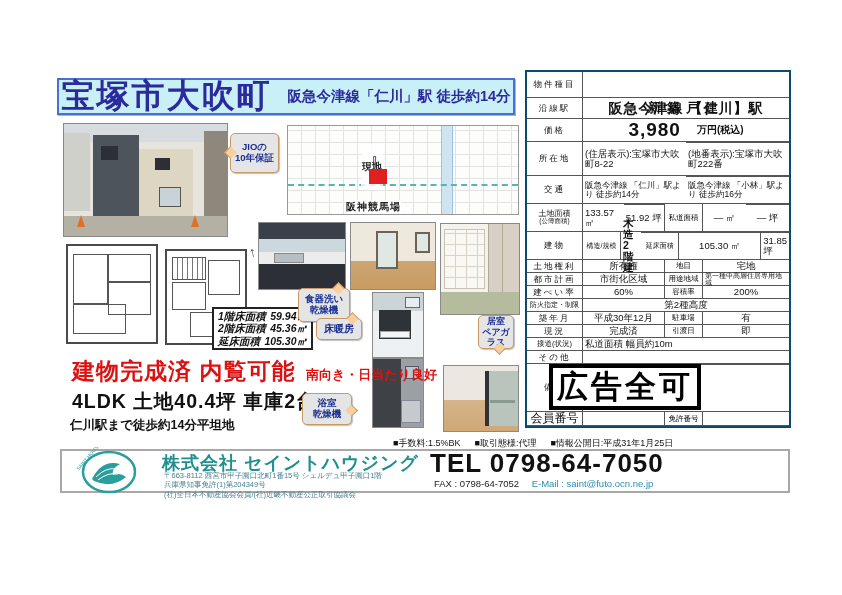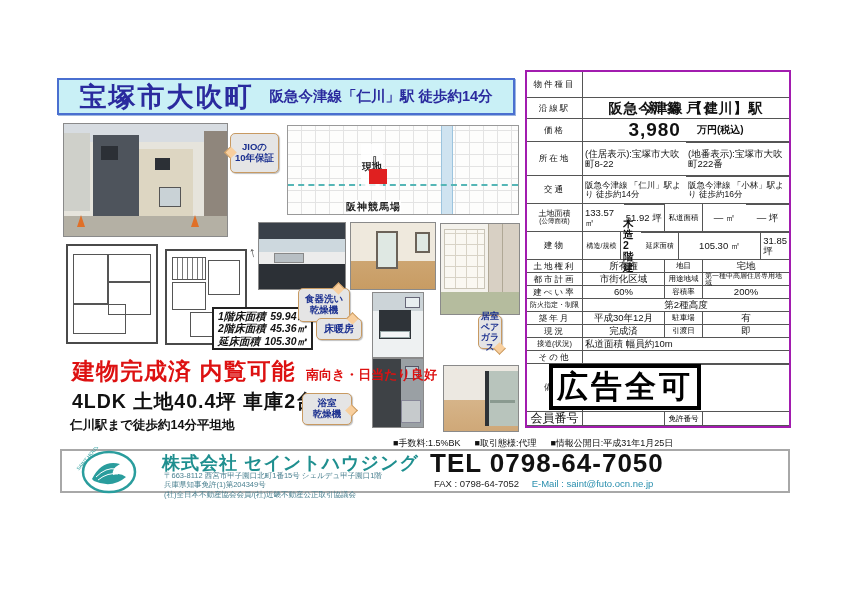--- a/index.html
+++ b/index.html
@@ -11,21 +11,21 @@
     font-family: "Liberation Sans", "DejaVu Sans", sans-serif;
     overflow: hidden;
   }
   
   .title-bar {
     position:absolute; left:57px; top:78px; width:458px; height:37px;
     background:#c9f0f6; border:2px solid #4a6fd0;
     display:flex; align-items:center; justify-content:center; gap:16px;
     box-shadow:1px 1px 0 #9db6e0;
   }
-  .title-area { font-size:27px; font-weight:bold; color:#2a2a9e; letter-spacing:2px; }
+  .title-area { font-size:33px; font-weight:bold; color:#2a2a9e; letter-spacing:2px; }
   .title-station { font-size:14.5px; font-weight:bold; color:#2a2a9e; }
   
   .photo { position:absolute; border:1px solid #8a8a8a; overflow:hidden; }
   .photo-exterior { left:63px; top:123px; width:165px; height:114px;
     background:linear-gradient(180deg,#d7dce1 0%,#d7dce1 16%,#e6e4dc 16%,#e6e4dc 82%,#b4b0a4 82%,#b4b0a4 100%); }
   .ext-left-house{position:absolute;left:0;top:8%;width:16%;height:70%;background:#cfd0ca;}
   .ext-dark{position:absolute;left:18%;top:10%;width:28%;height:72%;background:#4e545c;}
   .ext-light{position:absolute;left:46%;top:22%;width:33%;height:60%;background:#ddd6c2;}
   .ext-right-house{position:absolute;right:0;top:6%;width:14%;height:76%;background:#8f867c;}
   .win{position:absolute;background:#2c3036;}
@@ -81,36 +81,36 @@
     color:#1a2f8f; font-weight:bold; text-align:center; display:flex; flex-direction:column;
     align-items:center; justify-content:center; line-height:1.15; box-shadow:1px 1px 1px rgba(0,0,0,.25); z-index:4;}
   .callout::after { content:""; position:absolute; width:8px; height:8px; background:#f8cf9e;
     border-right:1px solid #c89a62; border-bottom:1px solid #c89a62; }
   .co-warranty { left:230px; top:133px; width:49px; height:40px; font-size:9.5px; }
   .co-warranty::after { left:-5px; top:14px; transform:rotate(135deg); }
   .co-dish { left:298px; top:288px; width:52px; height:34px; font-size:9.5px; }
   .co-dish::after { right:6px; top:-5px; transform:rotate(-135deg); }
   .co-floorheat { left:316px; top:318px; width:46px; height:22px; font-size:10px; }
   .co-floorheat::after { right:4px; top:-5px; transform:rotate(-135deg); }
-  .co-pairglass { left:478px; top:315px; width:24px; height:34px; font-size:9px; }
+  .co-pairglass { left:478px; top:315px; width:36px; height:34px; font-size:9px; }
   .co-pairglass::after { left:16px; bottom:-5px; transform:rotate(45deg); }
   .co-bathdry { left:302px; top:393px; width:50px; height:32px; font-size:9.5px; }
   .co-bathdry::after { right:-5px; top:12px; transform:rotate(-45deg); }
   
   .area-box { position:absolute; left:212px; top:307px; width:101px; height:43px;
     background:#fff; border:2px solid #222; padding:2px 4px;
     display:flex; flex-direction:column; justify-content:space-between; z-index:3;}
   .area-line { display:flex; justify-content:space-between; font-size:10.5px; font-weight:bold; font-style:italic; color:#111; line-height:1;}
   
   .hl-completed { position:absolute; left:72px; top:356px; font-size:23px; font-weight:bold; color:#dd1111; letter-spacing:1px; }
   .hl-sunny { position:absolute; left:306px; top:366px; font-size:13px; font-weight:bold; color:#dd1111; }
   .hl-spec { position:absolute; left:72px; top:388px; font-size:19.5px; font-weight:bold; color:#111; letter-spacing:1px;}
   .hl-walk { position:absolute; left:70px; top:417px; font-size:12.5px; font-weight:bold; color:#111; }
   
-  .panel { position:absolute; left:525px; top:70px; width:266px; border:2px solid #a21caf; background:#fff; }
+  .panel { position:absolute; left:525px; top:70px; width:266px; border:2px solid #0c4a6e; background:#fff; }
   .trow { display:flex; border-bottom:1px solid #555; align-items:stretch; }
   .panel > .trow:last-child { border-bottom:none; }
   .cell { display:flex; align-items:center; justify-content:center; padding:0 2px; line-height:1.05; }
   .bR { border-right:1px solid #555; }
   .lbl { width:56px; font-size:8.5px; letter-spacing:2px; color:#111; flex-shrink:0; text-align:center;}
   .lbl2 { width:38px; font-size:7.5px; letter-spacing:0; flex-shrink:0; }
   .ilbl { width:38px; font-size:7px; color:#111; flex-shrink:0; }
   .val { font-size:9.5px; color:#111; flex:1; }
   .valA { width:82px; flex:none; }
   .stack { flex:1; display:flex; flex-direction:row; }

